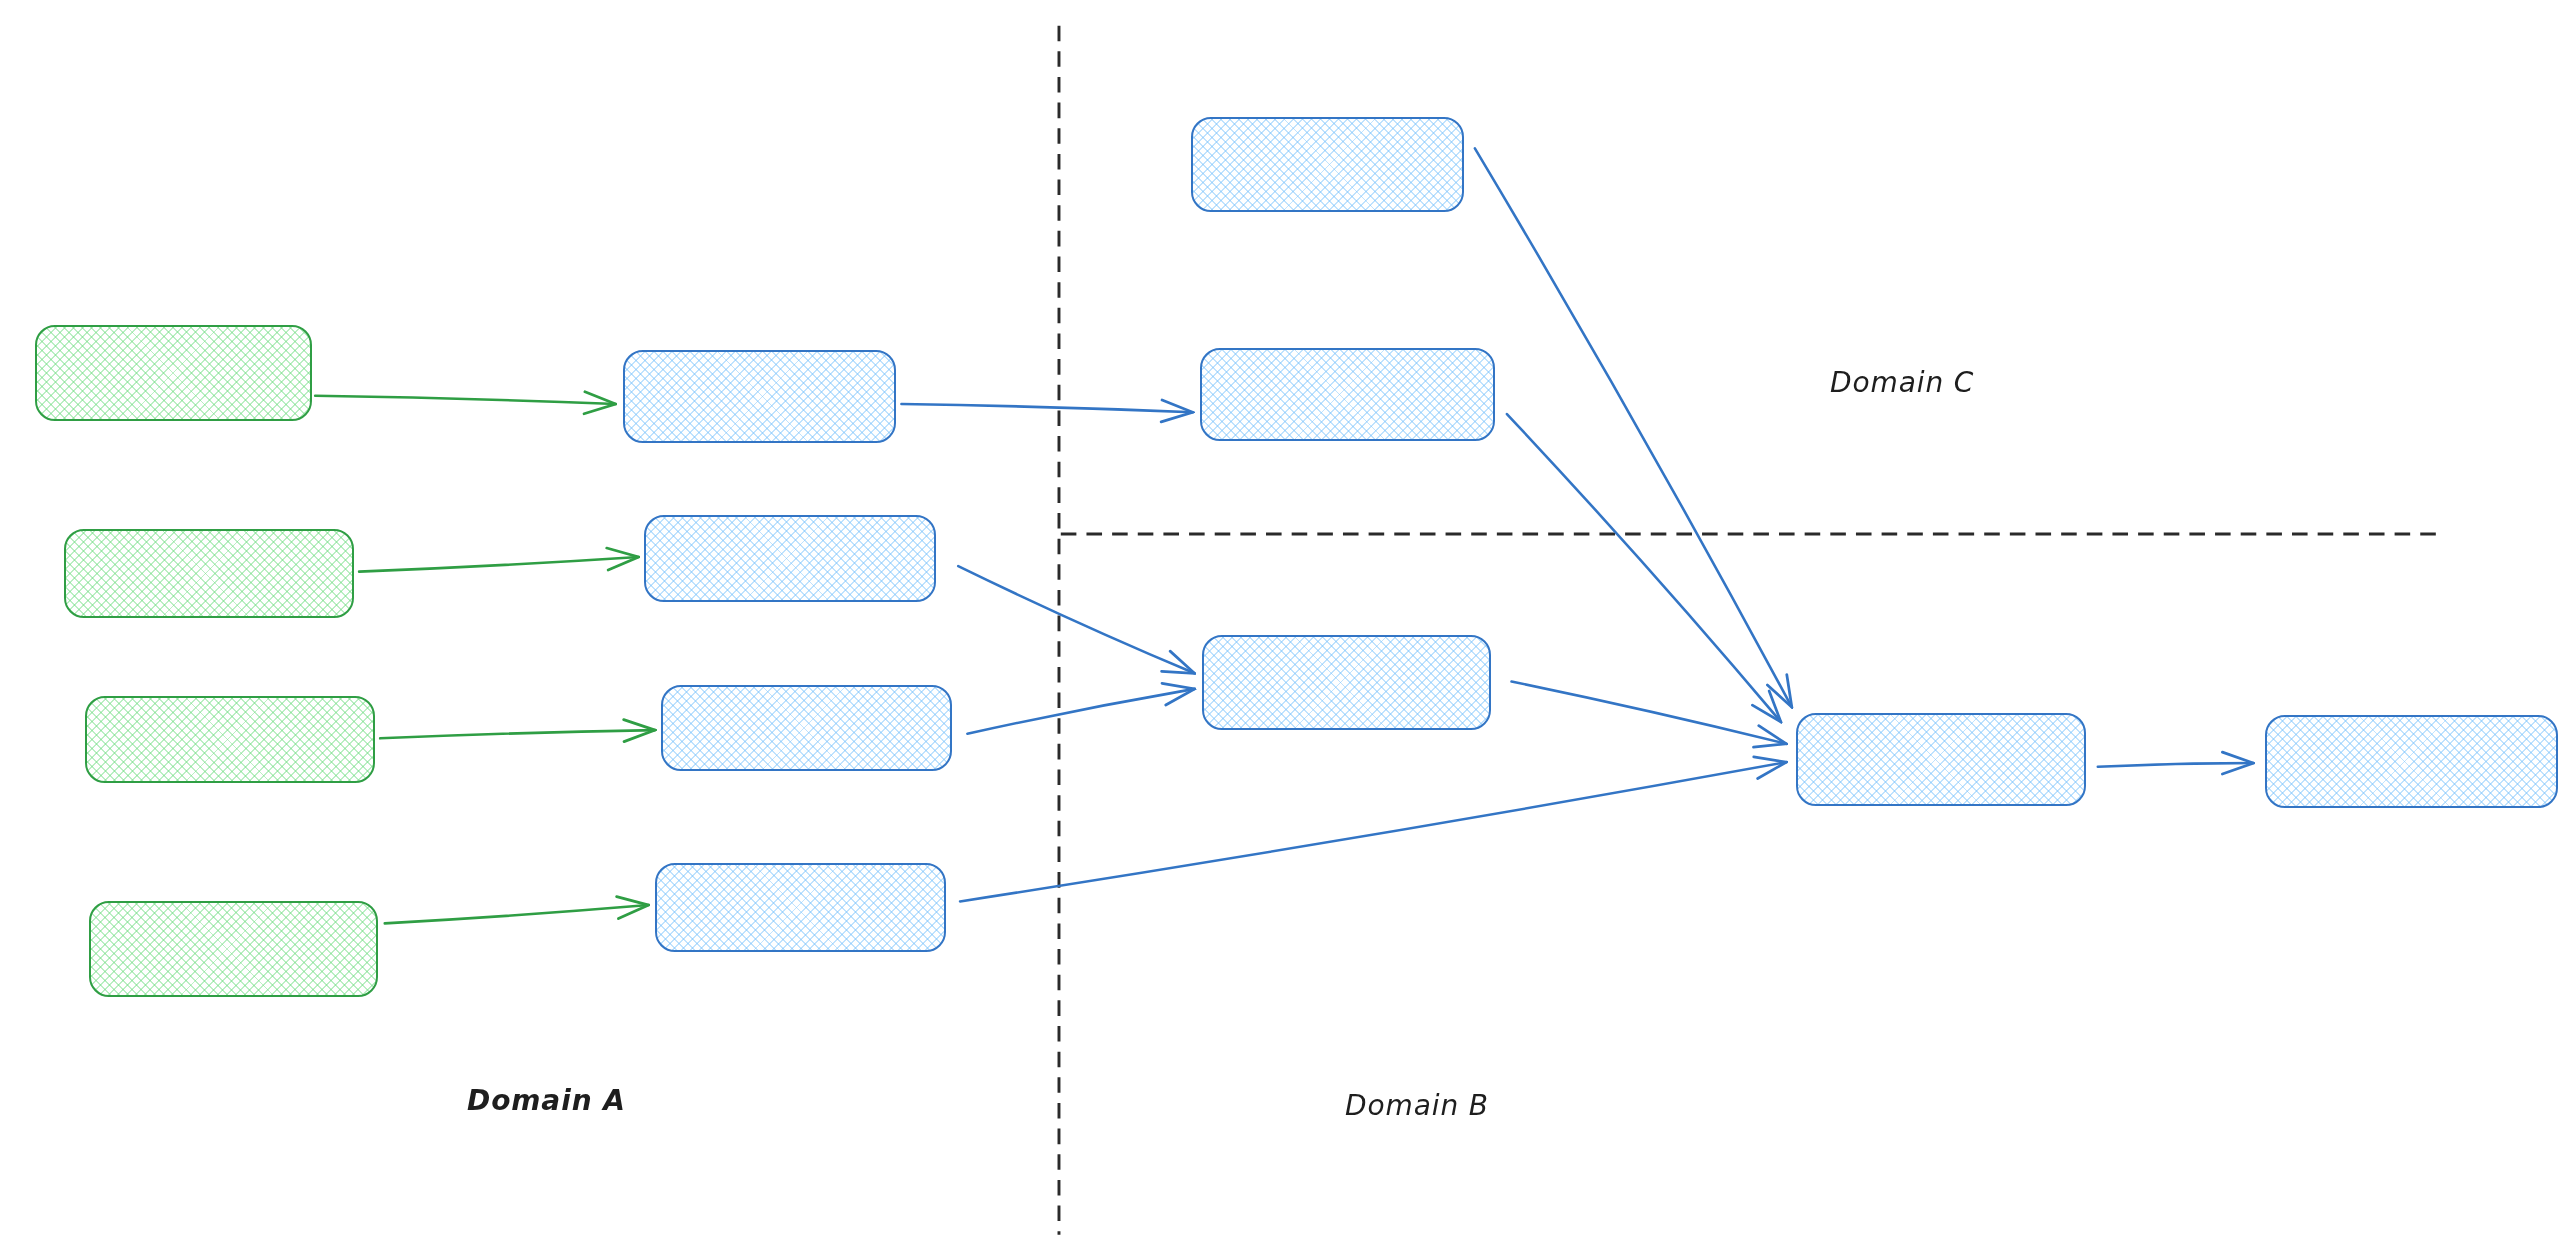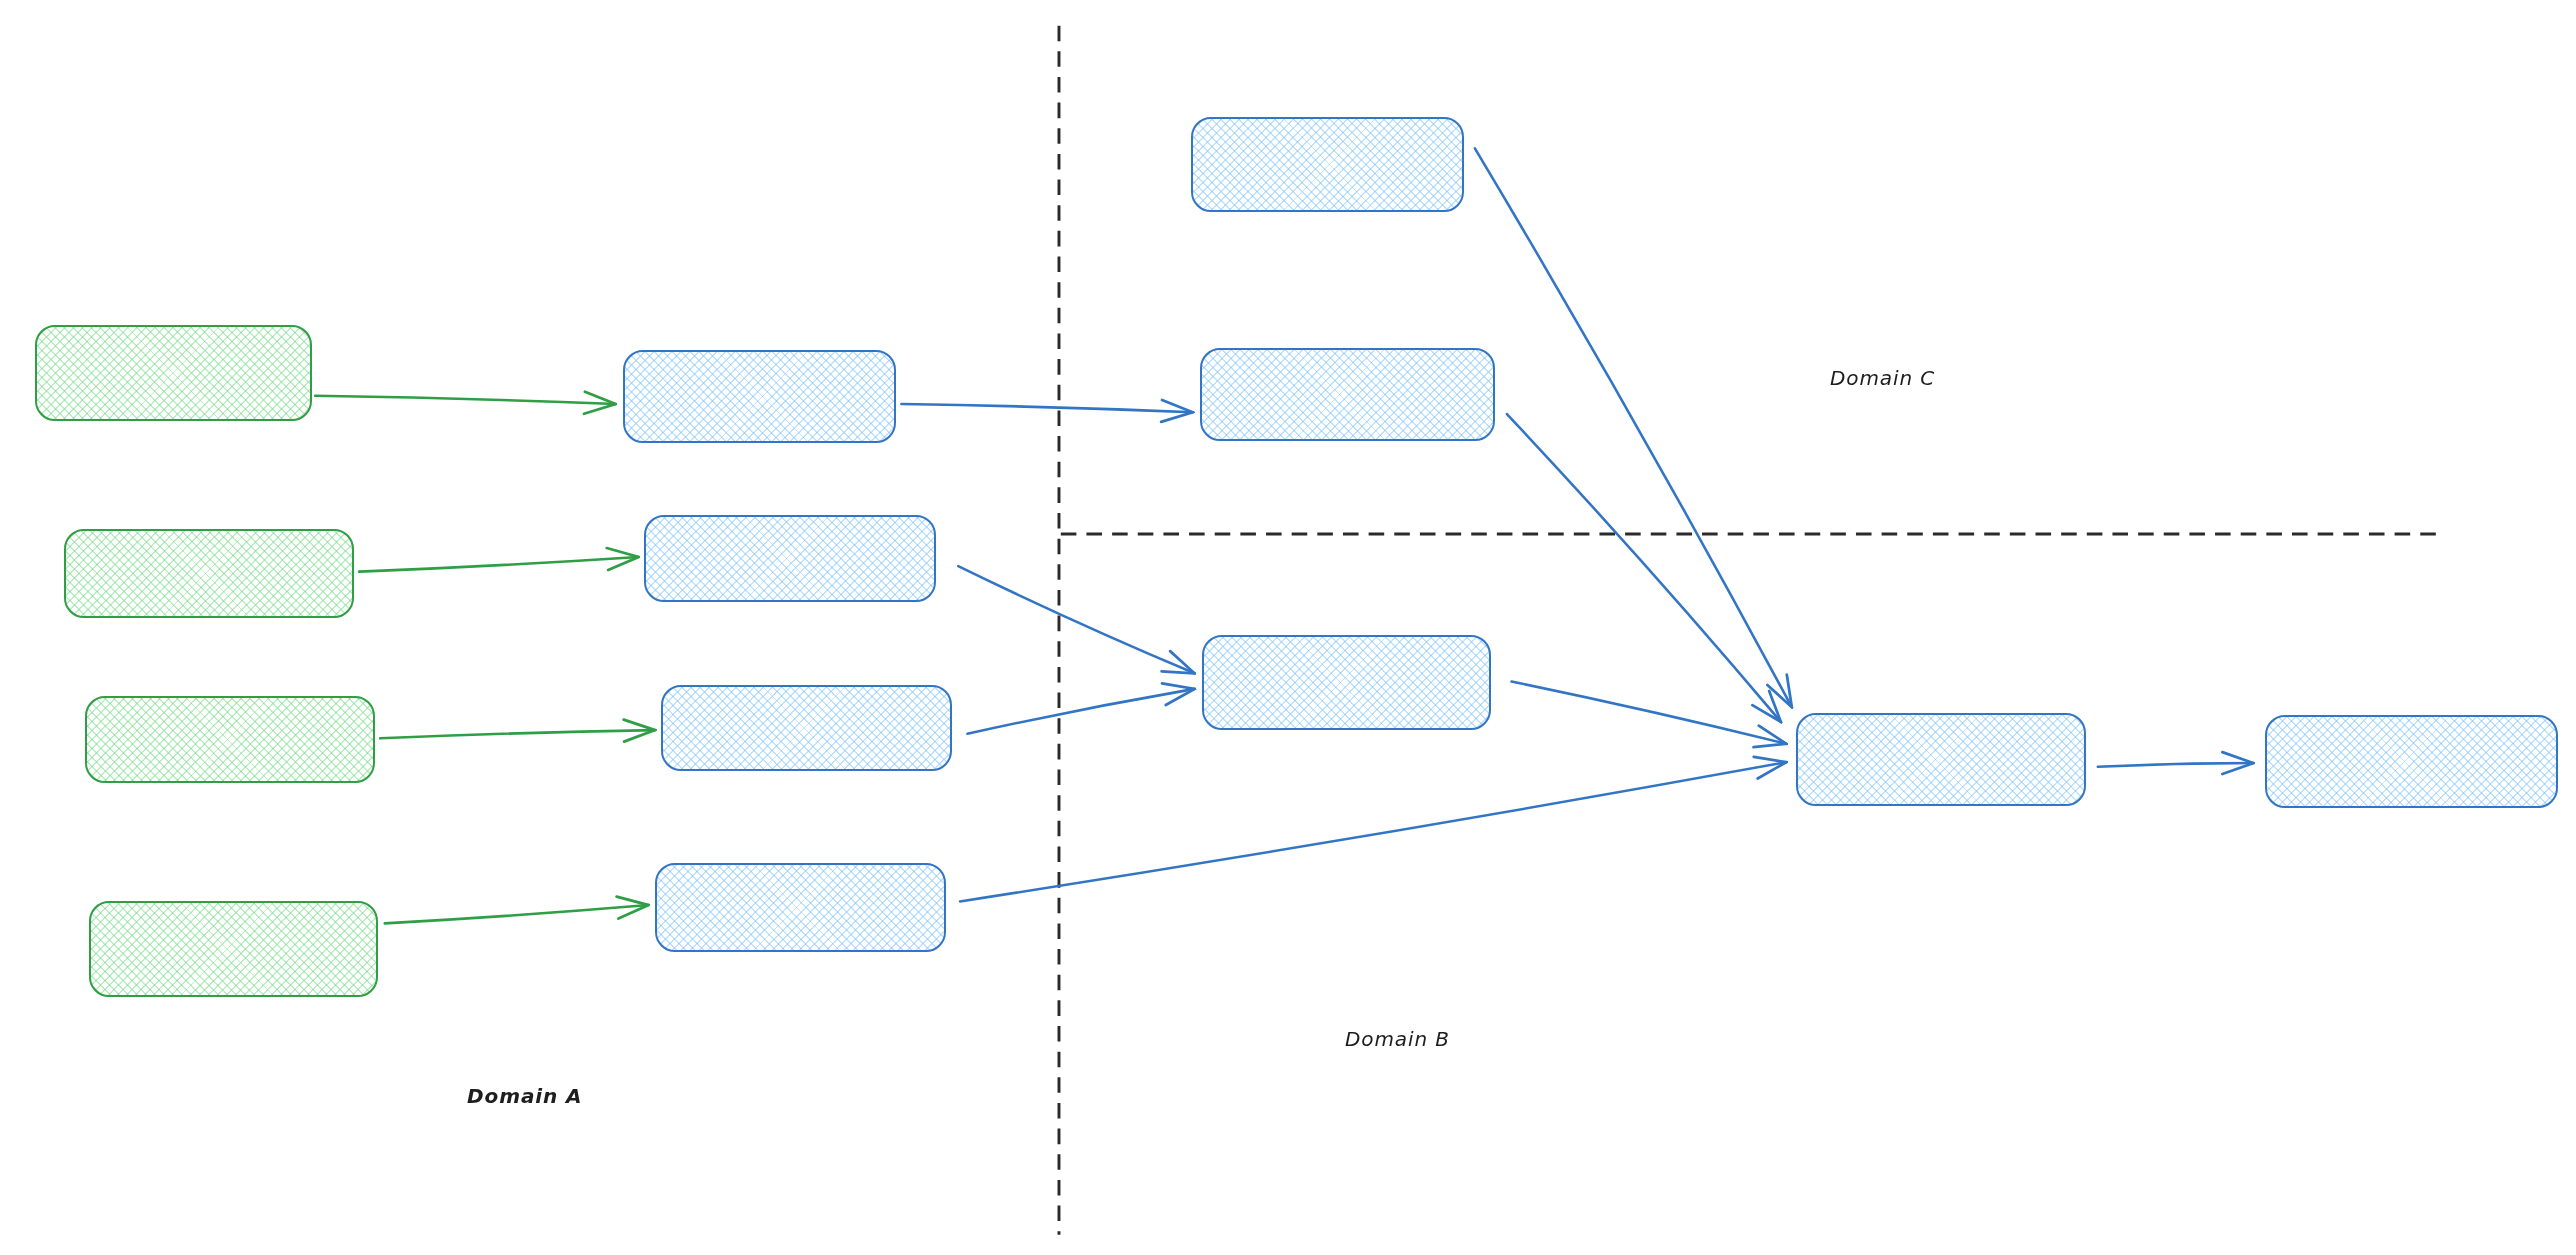--- a/index.html
+++ b/index.html
@@ -43,21 +43,21 @@
     stroke-dasharray: 17 11;
     stroke-linecap: butt;
     fill: none;
   }
   .marker-head.green { stroke: var(--green-stroke, #2f9e44); }
   .marker-head.blue  { stroke: var(--blue-stroke, #3375c5); }
   .domain-label {
     position: absolute;
     font-family: "DejaVu Sans", sans-serif;
     font-style: italic;
-    font-size: 20px;
+    font-size: 28px;
     letter-spacing: 0.9px;
     color: var(--label, #1e1e1e);
     white-space: nowrap;
     user-select: none;
   }
 </style>
 </head>
 <body>
 
 <div id="canvas">
@@ -101,17 +101,17 @@
       <div class="node blue" style="left: 661px; top: 685px; width: 291px; height: 86px; border-color: rgb(51, 117, 197); background: repeating-linear-gradient(45deg, rgba(116, 192, 252, 0.45) 0px, rgba(116, 192, 252, 0.45) 1.4px, transparent 1.4px, transparent 6.4px), repeating-linear-gradient(135deg, rgba(116, 192, 252, 0.45) 0px, rgba(116, 192, 252, 0.45) 1.4px, transparent 1.4px, transparent 6.4px);"></div>
       <div class="node blue" style="left: 655px; top: 863px; width: 291px; height: 89px; border-color: rgb(51, 117, 197); background: repeating-linear-gradient(45deg, rgba(116, 192, 252, 0.45) 0px, rgba(116, 192, 252, 0.45) 1.4px, transparent 1.4px, transparent 6.4px), repeating-linear-gradient(135deg, rgba(116, 192, 252, 0.45) 0px, rgba(116, 192, 252, 0.45) 1.4px, transparent 1.4px, transparent 6.4px);"></div>
       <div class="node blue" style="left: 1191px; top: 117px; width: 273px; height: 95px; border-color: rgb(51, 117, 197); background: repeating-linear-gradient(45deg, rgba(116, 192, 252, 0.45) 0px, rgba(116, 192, 252, 0.45) 1.4px, transparent 1.4px, transparent 6.4px), repeating-linear-gradient(135deg, rgba(116, 192, 252, 0.45) 0px, rgba(116, 192, 252, 0.45) 1.4px, transparent 1.4px, transparent 6.4px);"></div>
       <div class="node blue" style="left: 1200px; top: 348px; width: 295px; height: 93px; border-color: rgb(51, 117, 197); background: repeating-linear-gradient(45deg, rgba(116, 192, 252, 0.45) 0px, rgba(116, 192, 252, 0.45) 1.4px, transparent 1.4px, transparent 6.4px), repeating-linear-gradient(135deg, rgba(116, 192, 252, 0.45) 0px, rgba(116, 192, 252, 0.45) 1.4px, transparent 1.4px, transparent 6.4px);"></div>
       <div class="node blue" style="left: 1202px; top: 635px; width: 289px; height: 95px; border-color: rgb(51, 117, 197); background: repeating-linear-gradient(45deg, rgba(116, 192, 252, 0.45) 0px, rgba(116, 192, 252, 0.45) 1.4px, transparent 1.4px, transparent 6.4px), repeating-linear-gradient(135deg, rgba(116, 192, 252, 0.45) 0px, rgba(116, 192, 252, 0.45) 1.4px, transparent 1.4px, transparent 6.4px);"></div>
       <div class="node blue" style="left: 1796px; top: 713px; width: 290px; height: 93px; border-color: rgb(51, 117, 197); background: repeating-linear-gradient(45deg, rgba(116, 192, 252, 0.45) 0px, rgba(116, 192, 252, 0.45) 1.4px, transparent 1.4px, transparent 6.4px), repeating-linear-gradient(135deg, rgba(116, 192, 252, 0.45) 0px, rgba(116, 192, 252, 0.45) 1.4px, transparent 1.4px, transparent 6.4px);"></div>
       <div class="node blue" style="left: 2265px; top: 715px; width: 293px; height: 93px; border-color: rgb(51, 117, 197); background: repeating-linear-gradient(45deg, rgba(116, 192, 252, 0.45) 0px, rgba(116, 192, 252, 0.45) 1.4px, transparent 1.4px, transparent 6.4px), repeating-linear-gradient(135deg, rgba(116, 192, 252, 0.45) 0px, rgba(116, 192, 252, 0.45) 1.4px, transparent 1.4px, transparent 6.4px);"></div>
     </div>
 
   <div class="domain-label" style="left:467px; top:1084px;font-weight:bold;">Domain A</div>
-  <div class="domain-label" style="left:1345px; top:1027px;">Domain B</div>
+  <div class="domain-label" style="left:1345px; top:1089px;">Domain B</div>
   <div class="domain-label" style="left:1830px; top:366px;">Domain C</div>
 
 </div>
 
 
 </body></html>

